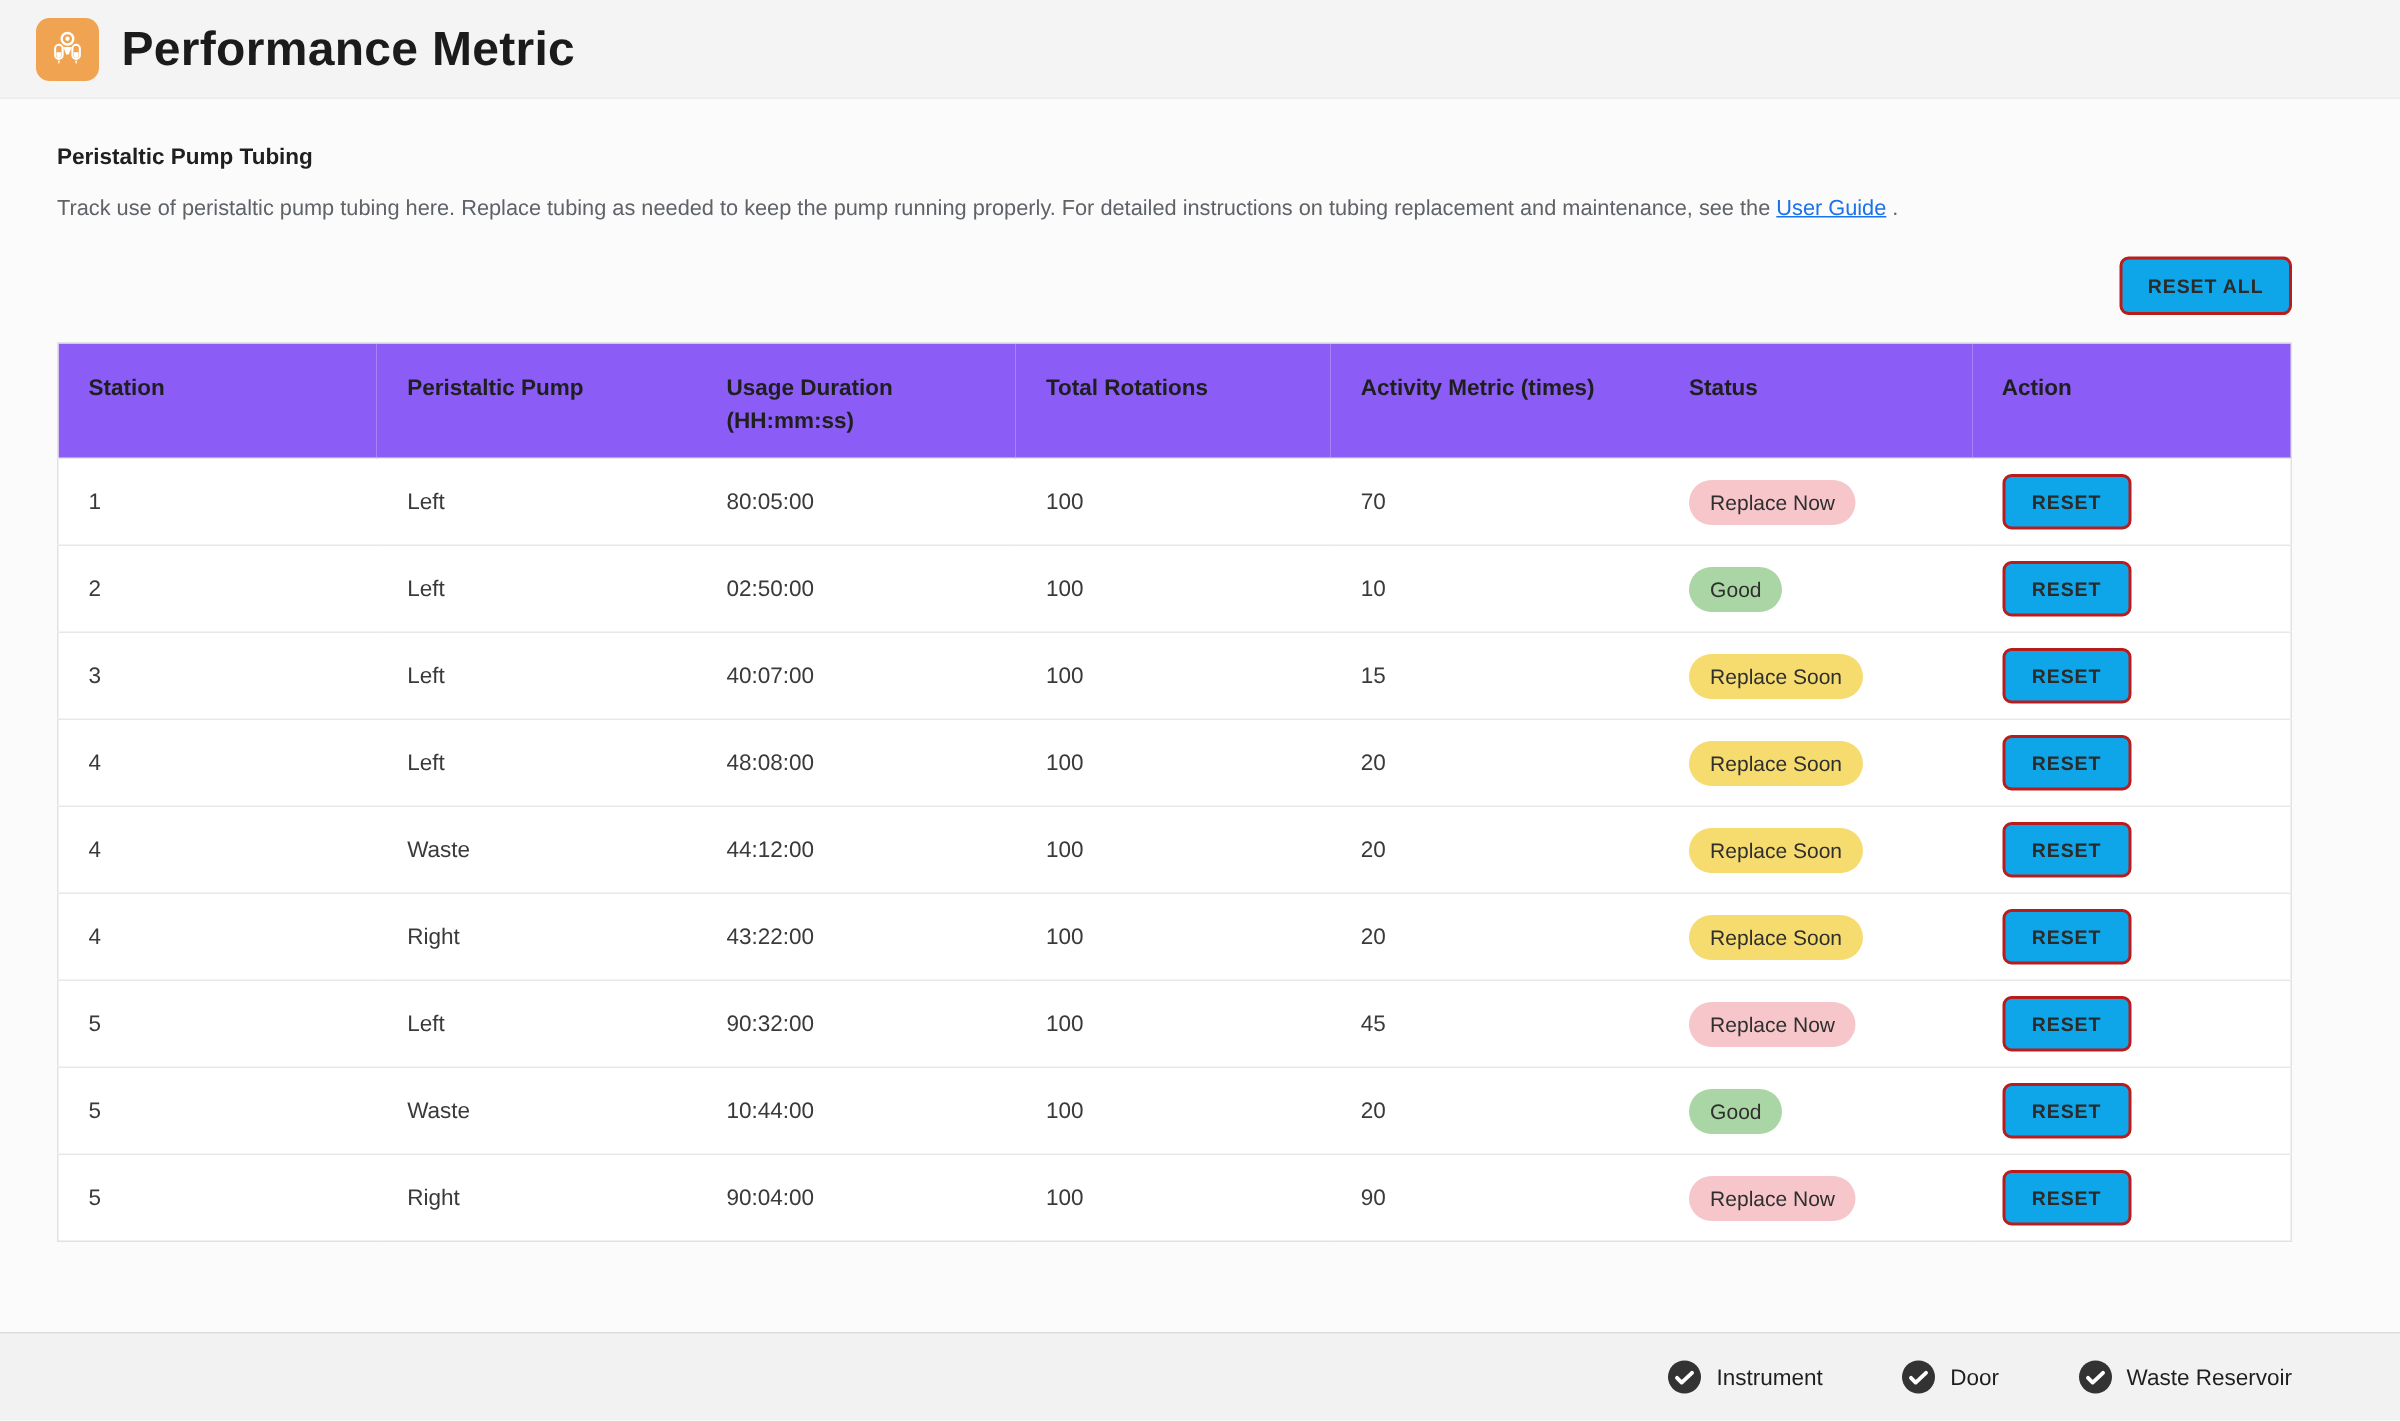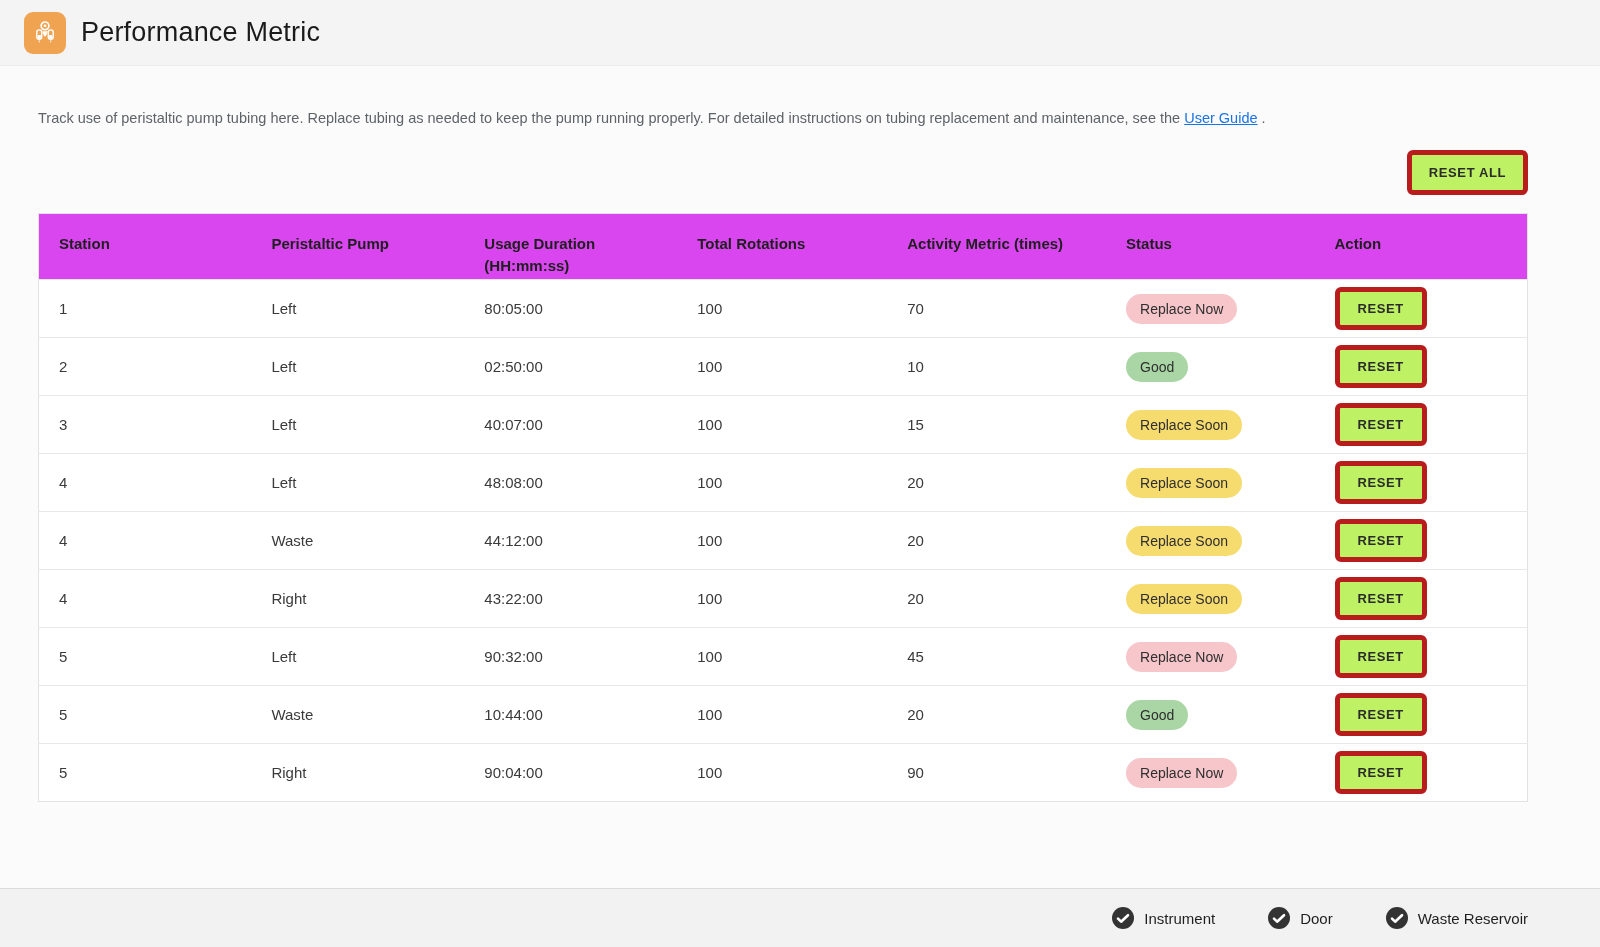--- a/index.html
+++ b/index.html
@@ -25,22 +25,22 @@
     gap: 15px;
   }
   .logo-badge {
     width: 42px; height: 42px;
     border-radius: 9px;
     background: #F0A351;
     display: flex; align-items: center; justify-content: center;
     flex: none;
   }
   .app-title {
-    font-size: 27px;
-    font-weight: 400;
+    font-size: 32px;
+    font-weight: 700;
     letter-spacing: 0.2px;
     color: #1b1b1b;
     text-align: right;
   }
 
   
   .main {
     flex: 1 1 auto;
     padding: 30px 72px 0 38px;
     background: #fbfbfb;
@@ -62,22 +62,22 @@
     color: #1a73e8;
     text-decoration: underline;
     cursor: pointer;
   }
   .toolbar-row {
     display: flex;
     justify-content: flex-end;
     margin-top: 22px;
   }
   .btn {
-    background: #bef264;
-    border: 5px solid #b91c1c;
+    background: #0ea5e9;
+    border: 2px solid #b91c1c;
     border-radius: 6px;
     color: #2b2b2b;
     font-family: "Liberation Sans", sans-serif;
     font-size: 13px;
     font-weight: 700;
     letter-spacing: 0.6px;
     cursor: pointer;
   }
   .btn-reset-all { padding: 10px 17px; }
 
@@ -90,22 +90,22 @@
     border: 1px solid #e2e2e2;
     table-layout: fixed;
   }
   col.c1 { width: 14.3%; }
   col.c2 { width: 14.3%; }
   col.c3 { width: 14.3%; }
   col.c4 { width: 14.1%; }
   col.c5 { width: 14.7%; }
   col.c6 { width: 14.0%; }
   thead th {
-    background: #d946ef;
-    height: 66px;
+    background: #8b5cf6;
+    height: 77px;
     vertical-align: top;
     text-align: left;
     padding: 19px 8px 0 20px;
     font-size: 15px;
     font-weight: 700;
     color: #1f1f1f;
     line-height: 22px;
   }
   tbody td {
     height: 58px;
@@ -163,20 +163,21 @@
         <rect x="29.2" y="19" width="8" height="15" rx="4" fill="none" stroke="#ffffff" stroke-width="2.2"></rect>
         <path d="M30.6 27 h5.2 v3.5 a2.6 2.6 0 0 1 -5.2 0 Z" fill="#ffffff"></path>
         <path d="M32 36 l1.2 4 l1.2 -4 Z" fill="#ffffff"></path>
       </svg>
     </span>
   </div>
   <div class="app-title">Performance Metric</div>
 </header>
 
 <main class="main">
+  <div class="section-title">Peristaltic Pump Tubing</div>
 
   <div class="section-desc">
     <span>Track use of peristaltic pump tubing here. Replace tubing as needed to keep the pump running properly. For detailed instructions on tubing replacement and maintenance, see the </span><a style="color: rgb(26, 115, 232);">User Guide</a><span> .</span>
   </div>
 
   <div class="toolbar-row">
     <button class="btn btn-reset-all">RESET ALL</button>
   </div>
 
   <div class="table-wrap">

